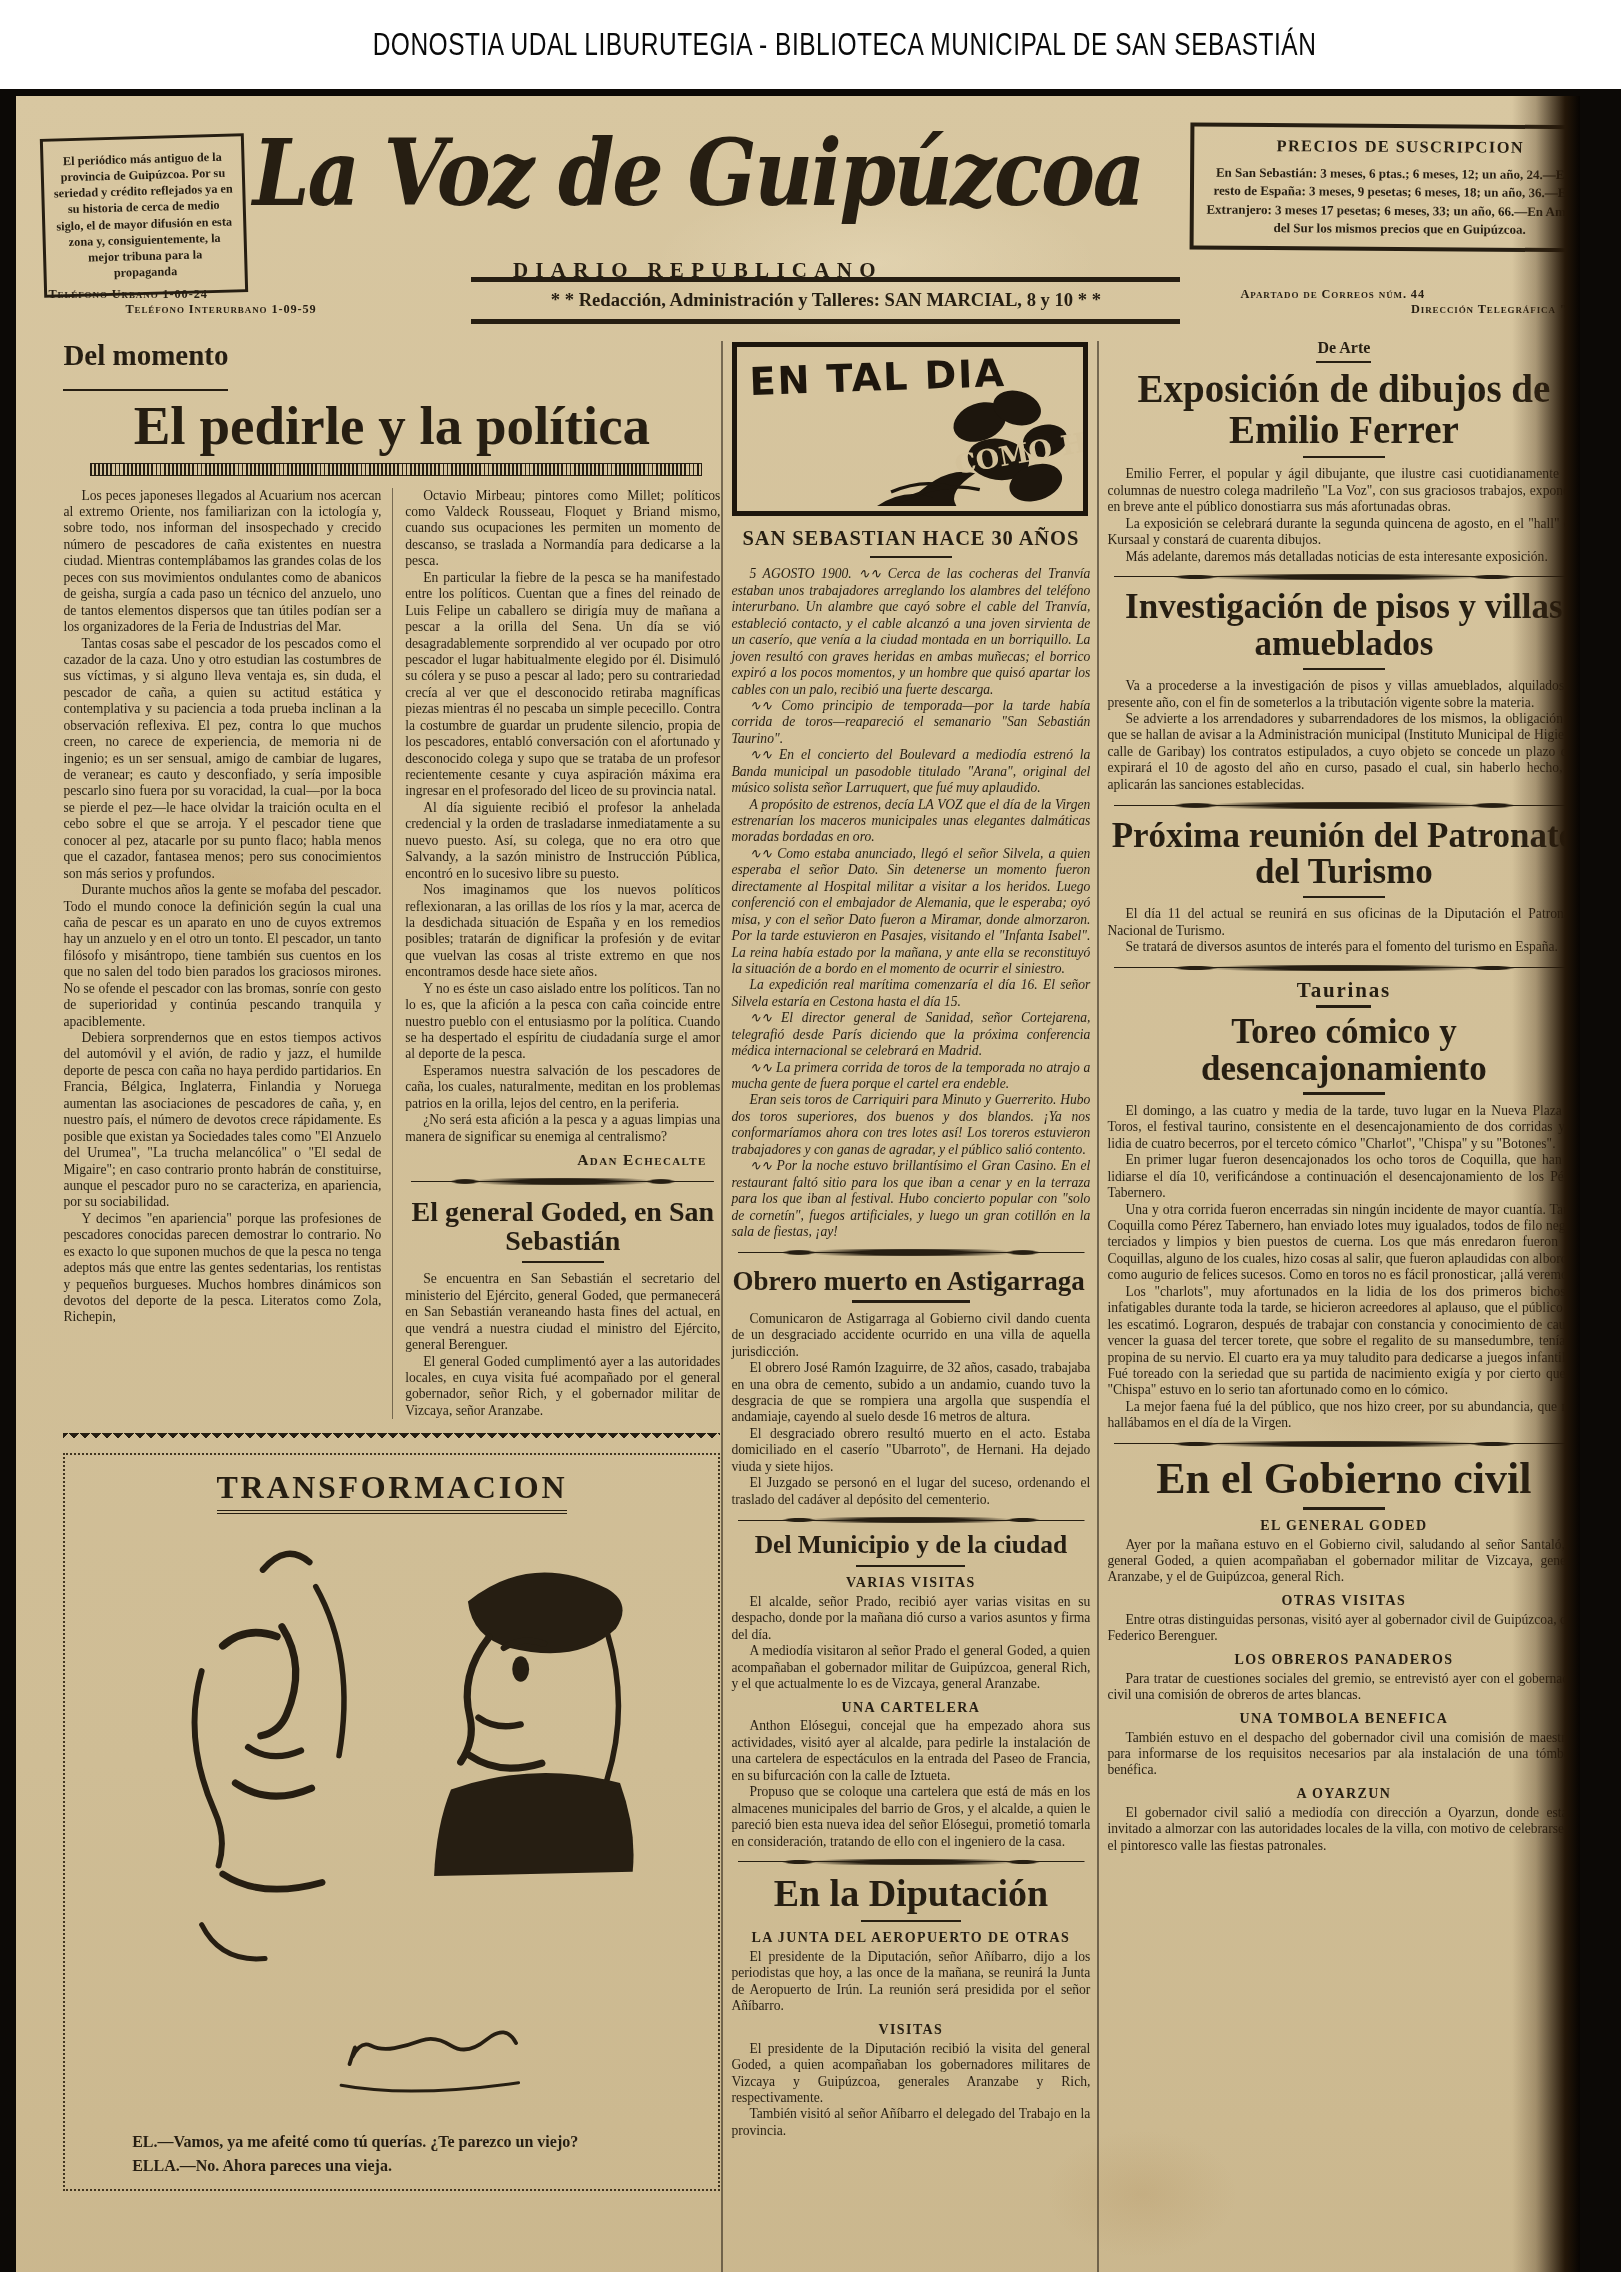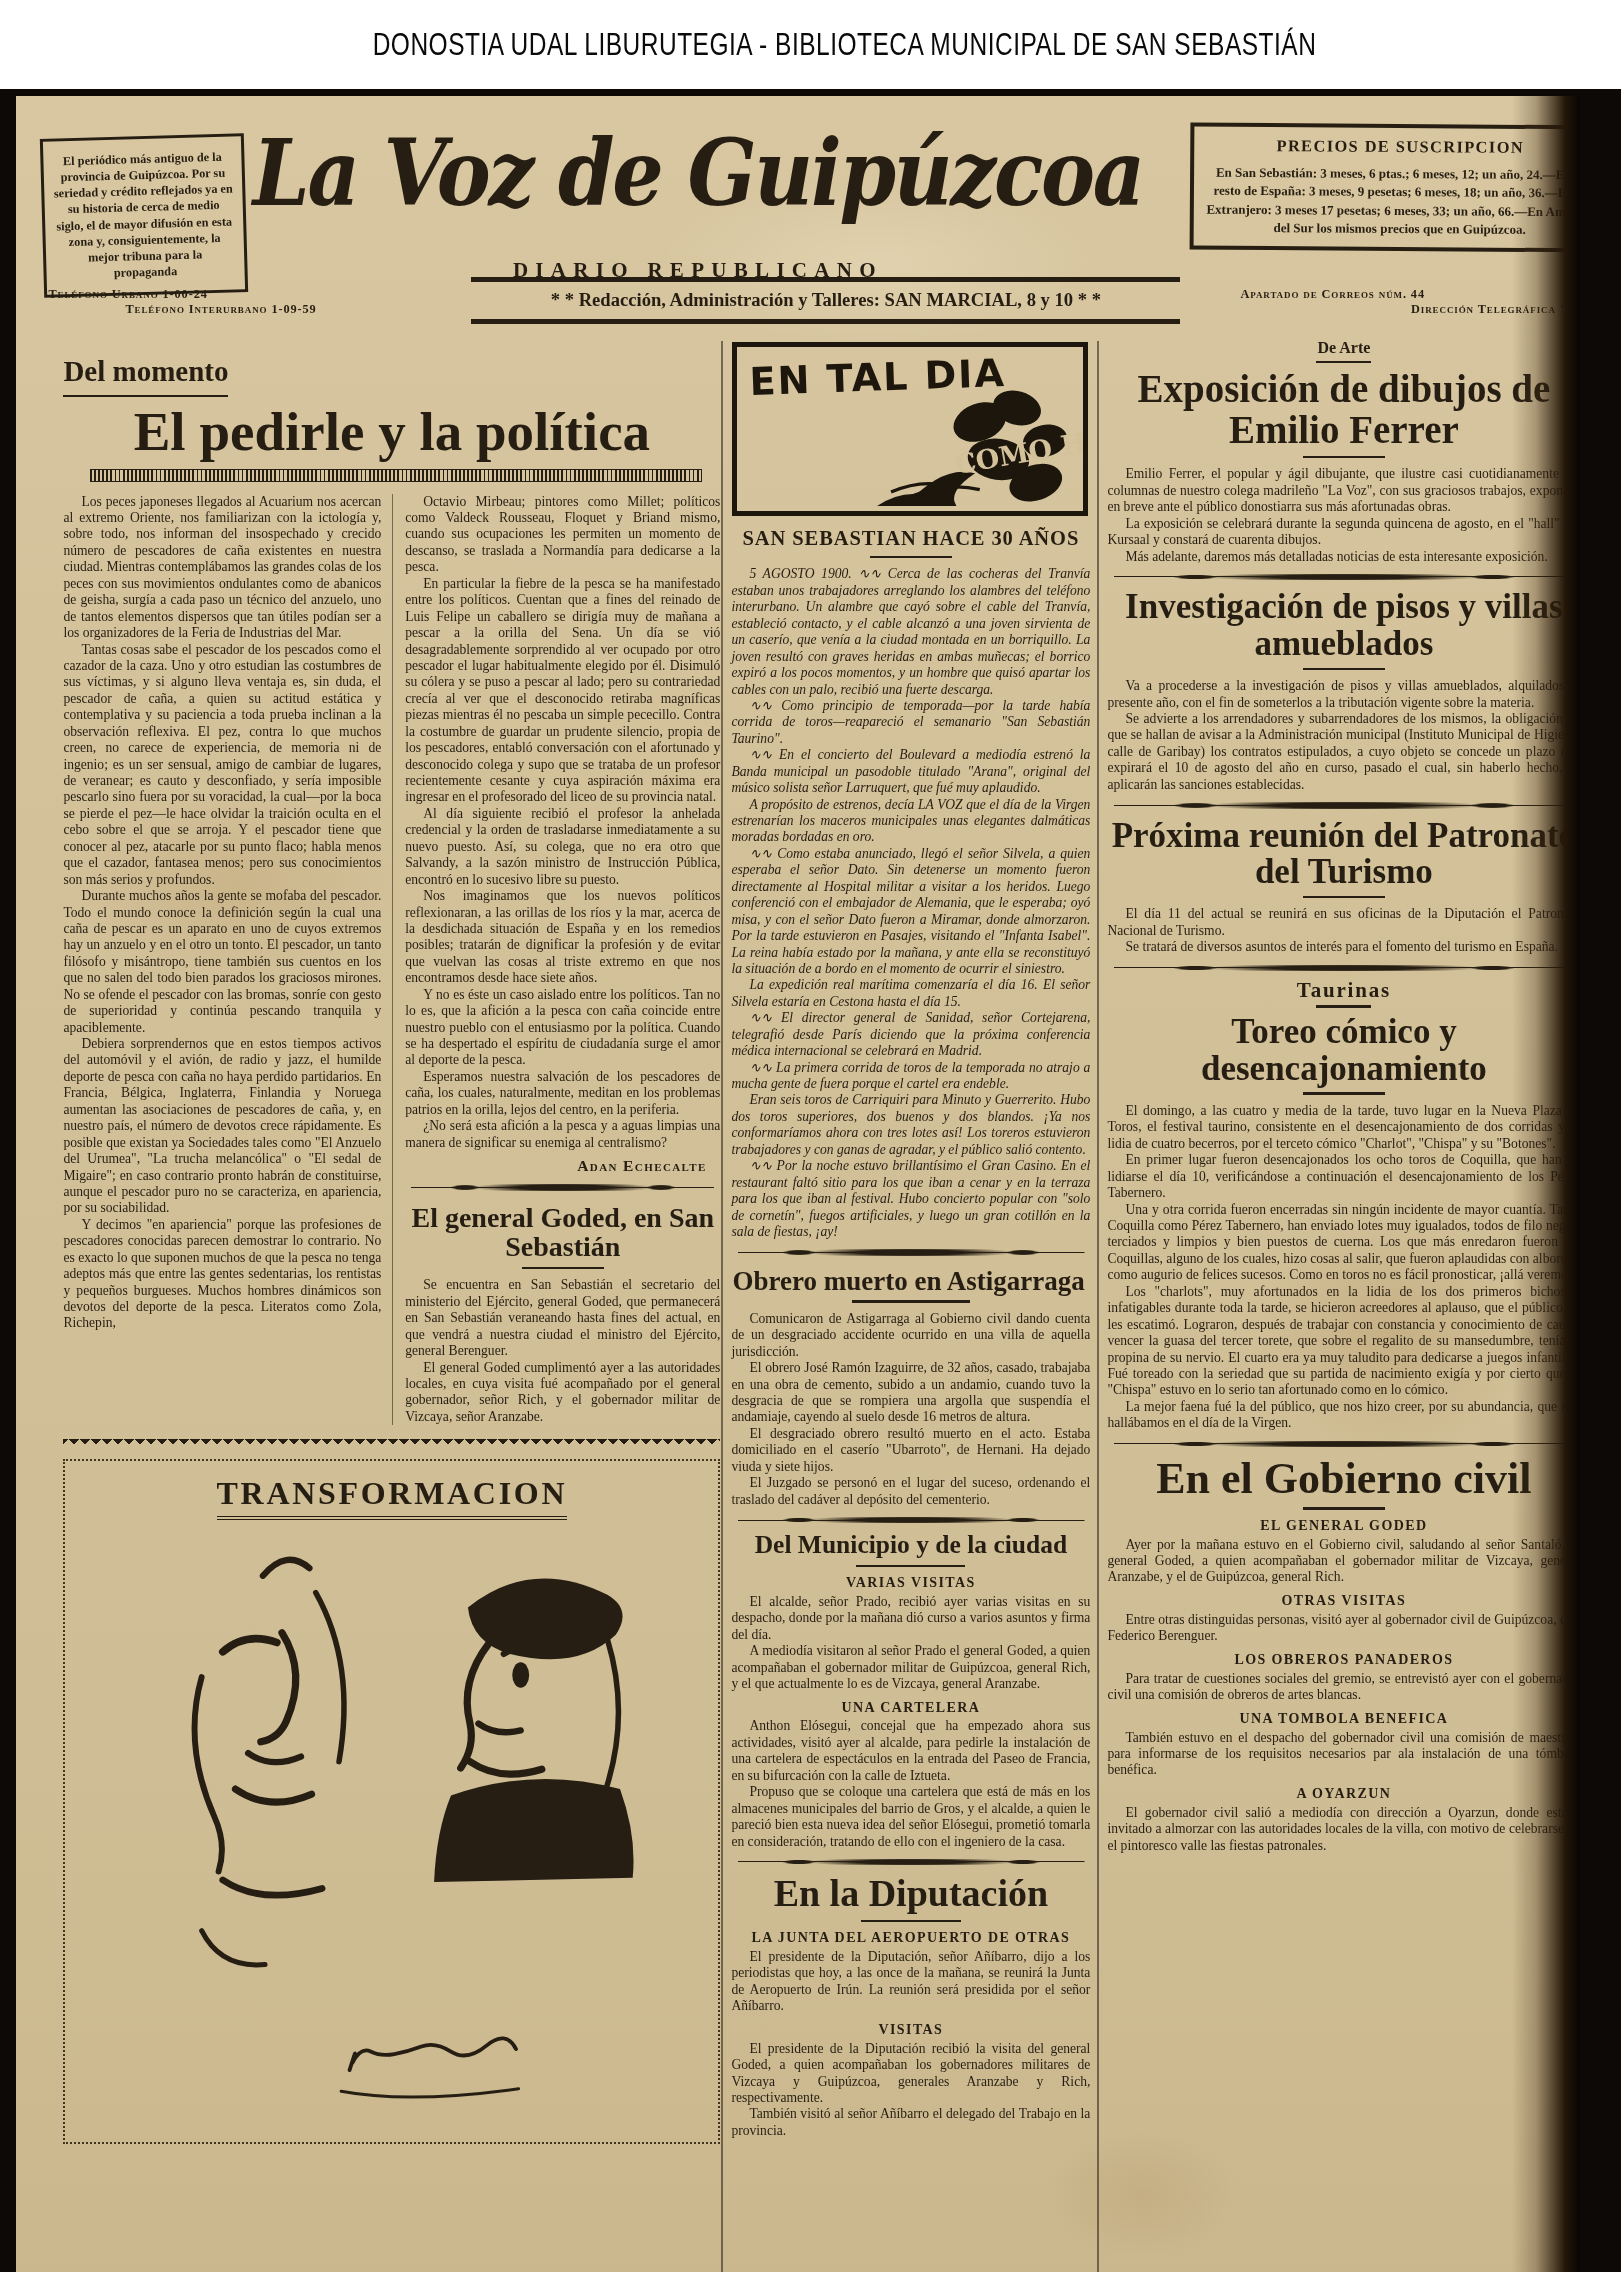--- a/index.html
+++ b/index.html
@@ -48,21 +48,21 @@
         linear-gradient(225deg,#261e12 25%,transparent 25%) 0 0/11px 11px;}
   .swell-rule{height:6.4px;margin:9px 4.5px;
       background:
         radial-gradient(48% 120% at 50% 50%, #261e12 0 32%, transparent 62%),
         radial-gradient(7% 60% at 18% 50%, #261e12 0 45%, transparent 70%),
         radial-gradient(7% 60% at 82% 50%, #261e12 0 45%, transparent 70%),
         linear-gradient(#261e12,#261e12) 50% 50%/99% 1.4px no-repeat;}
   .shortrule{width:82px;height:2.3px;background:#261e12;margin:5.5px auto 8.2px auto;}
   
   .kicker{display:inline-block;font-weight:bold;font-size:29px;border-bottom:2.7px solid #261e12;
-          padding-bottom:7px;margin-top:16px;}
+          padding-bottom:17px;}
   .bighead{font-weight:bold;text-align:center;line-height:1.04;}
   .body-txt p.para{margin:0;font-size:13.6px;line-height:1.21;text-align:justify;text-indent:18px;}
   .body-txt h4.subhead{margin:7.3px 0 2.7px 0;text-align:center;font-size:14px;letter-spacing:1.4px;}
   .italic-txt p.para{font-style:italic;}
   .sig{text-align:right;font-variant:small-caps;font-weight:bold;font-size:15.5px;letter-spacing:1.4px;
        margin:6.4px 13.6px 0 0;}
   
   .left-region{position:absolute;left:47px;top:243px;width:657px;}
   .cols{display:flex;margin-top:11.8px;}
   .colA{width:318px;}
@@ -173,20 +173,24 @@
           <ellipse cx="1005" cy="355" rx="20" ry="30" fill="#261e12" stroke="none"></ellipse>
           <path d="M965 305 q45 -28 95 -10"></path>
           <path d="M905 470 q42 30 100 16"></path>
           <path d="M885 560 q70 48 170 18" stroke-width="17"></path>
           <path d="M1210 270 q55 180 -5 360" stroke-width="13"></path>
           <path d="M840 640 q200 -70 400 -15 q40 110 30 210 l-470 10 q5 -120 40 -205 z" fill="#261e12" stroke="none"></path>
 
           <path d="M600 1290 q22 -70 6 -16 q20 -40 44 -28 t56 6 t64 -18 t70 12 t84 -14 t70 8" stroke-width="9"></path>
           <path d="M580 1340 q160 30 420 -6" stroke-width="7"></path>
         </svg>
+        <div class="caption">
+          <div>EL.—Vamos, ya me afeité como tú querías. ¿Te parezco un viejo?</div>
+          <div>ELLA.—No. Ahora pareces una vieja.</div>
+        </div>
       </div>
     </div>
 
     <div class="colC">
       <div class="etd-box">
         <svg viewBox="0 0 740 330" style="width:100%;height:100%;">
           <text x="28" y="92" font-family="DejaVu Sans, sans-serif" font-size="82" font-weight="bold" fill="#1d160d" transform="rotate(-2 28 92)" letter-spacing="4">EN TAL DIA</text>
           <g fill="#1d160d">
             <ellipse cx="520" cy="150" rx="58" ry="40" transform="rotate(-20 520 150)"></ellipse>
             <ellipse cx="600" cy="120" rx="52" ry="36" transform="rotate(15 600 120)"></ellipse>

